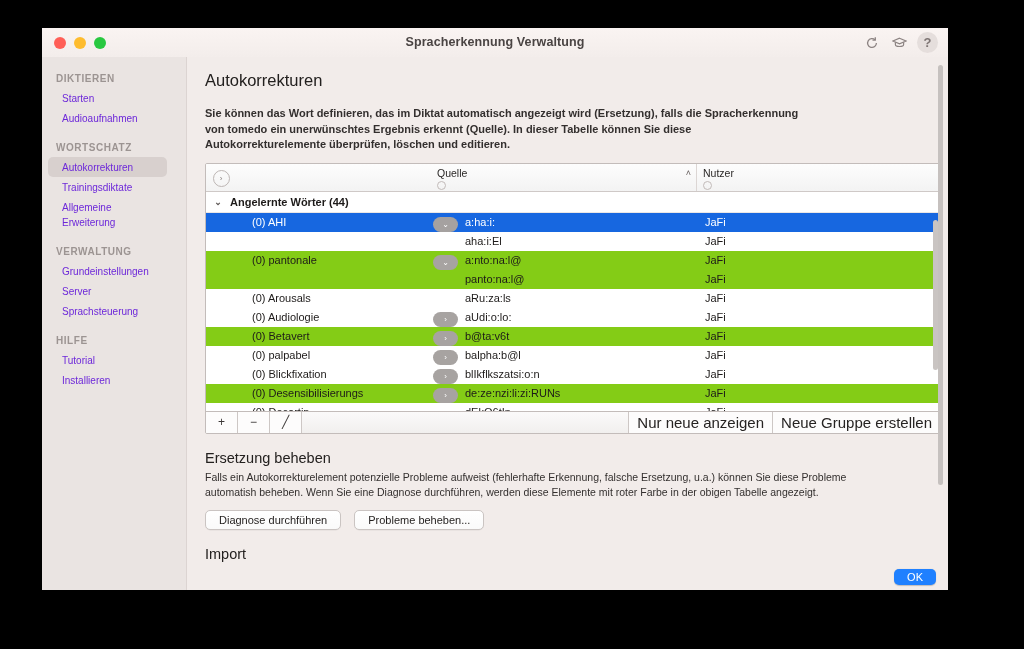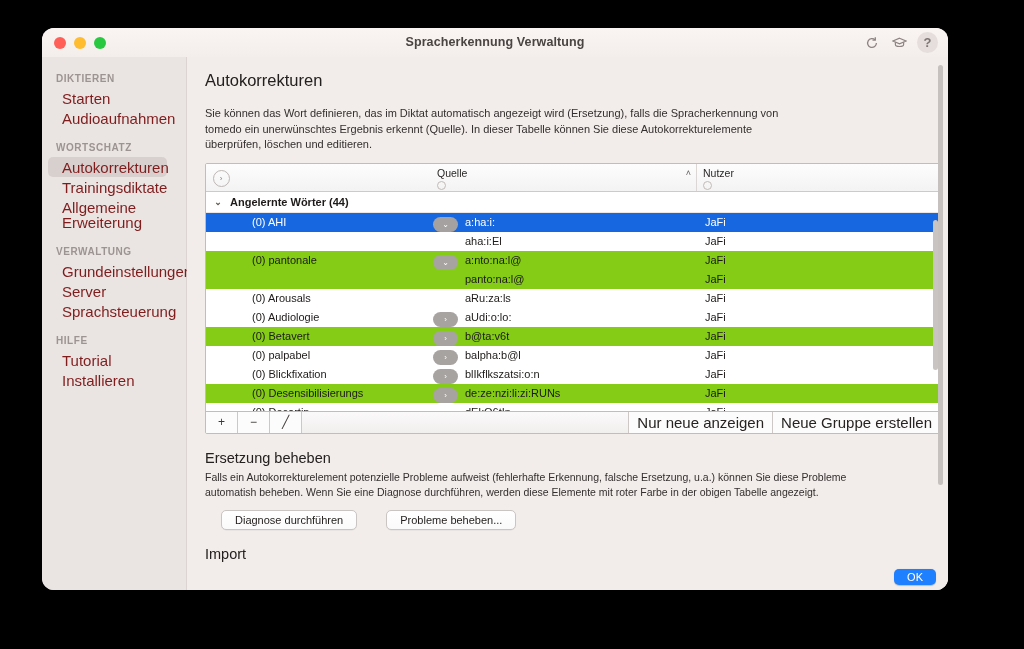--- a/index.html
+++ b/index.html
@@ -10,21 +10,21 @@
     overflow:hidden;
   }
   
   #bezel{
     position:absolute;left:0;top:0;width:1024px;height:649px;
     background:#000;border-radius:42px;overflow:hidden;
   }
   
   #window{
     position:absolute;left:42px;top:28px;width:906px;height:562px;
-    background:#f2ecea;border-radius:12px;overflow:hidden;
+    background:#f2ecea;border-radius:0;overflow:hidden;
     box-shadow:0 2px 14px rgba(0,0,0,.45);
   }
   
   #titlebar{
     position:relative;height:29px;width:100%;
     background:linear-gradient(#faf4f2,#f3edeb);
     border-bottom:1px solid #ddd5d3;
   }
   .traffic{position:absolute;top:9px;width:12px;height:12px;border-radius:50%;}
   .tl-red{left:12px;background:#ff5f57;}
@@ -42,32 +42,32 @@
   
   #sidebar{
     width:145px;background:#eae4e2;border-right:1px solid #dcd4d2;
     padding:16px 0 0 0;box-sizing:border-box;flex:0 0 145px;
   }
   .grp-title{
     font-size:10px;font-weight:bold;color:#9c9492;letter-spacing:.55px;
     padding:0 0 4px 14px;text-transform:uppercase;
   }
   .side-item{
-    font-size:15px;color:#7f1d1d;padding:2.5px 0 2.5px 14px;margin:0 19px 0 6px;
+    font-size:10px;color:#6d28d9;padding:2.5px 0 2.5px 14px;margin:0 19px 0 6px;
     border-radius:5px;line-height:15px;
   }
   .side-item.active{background:#d8d0ce;}
   .grp-gap{height:14px;}
   
   #content{
     flex:1;position:relative;background:#f2ecea;overflow:hidden;
   }
   #content-inner{padding:14px 22px 0 18px;}
   h1.sect{font-size:16.5px;font-weight:400;color:#23201f;margin:0 0 13px 0;}
-  p.desc{font-size:11px;line-height:15.5px;color:#332f2e;margin:16px 0 10px 0;max-width:600px;}
+  p.desc{font-size:11px;line-height:15.5px;color:#332f2e;margin:16px 0 10px 0;max-width:600px;font-weight:bold;}
   
   .table-wrap{
     border:1px solid #c3bcba;background:#fff;border-radius:2px;
     width:736px;box-sizing:border-box;position:relative;overflow:hidden;
   }
   .thead{
     display:flex;height:27px;background:linear-gradient(#fdfdfd,#f3f3f3);
     border-bottom:1px solid #cfc9c7;position:relative;
   }
   .th{
@@ -130,21 +130,21 @@
   .tf-text{
     padding:0 8px;display:flex;align-items:center;font-size:15px;color:#262322;
     border-left:1px solid #cdc7c5;background:#fdfcfc;
   }
   
   h2.sub{font-size:14.5px;font-weight:400;color:#23201f;margin:16px 0 4px 0;}
   p.small{font-size:10.5px;line-height:15px;color:#332f2e;margin:0 0 10px 0;max-width:660px;}
   .btnrow{display:flex;gap:13px;margin-bottom:4px;}
   .pbtn{
     background:linear-gradient(#ffffff,#fafafa);border:1px solid #cac4c2;border-radius:5px;
-    font-size:11px;color:#201d1c;padding:3px 13px;box-shadow:0 .5px .5px rgba(0,0,0,.07);margin-left:16px;
+    font-size:11px;color:#201d1c;padding:3px 13px;box-shadow:0 .5px .5px rgba(0,0,0,.07);
   }
   
   #content-scroll{
     position:absolute;right:4px;top:6px;width:7px;bottom:4px;
   }
   #content-scroll .thumb{
     position:absolute;left:1px;top:2px;width:5px;height:420px;border-radius:3px;background:#c6c1bf;
   }
   
   #bottombar{

